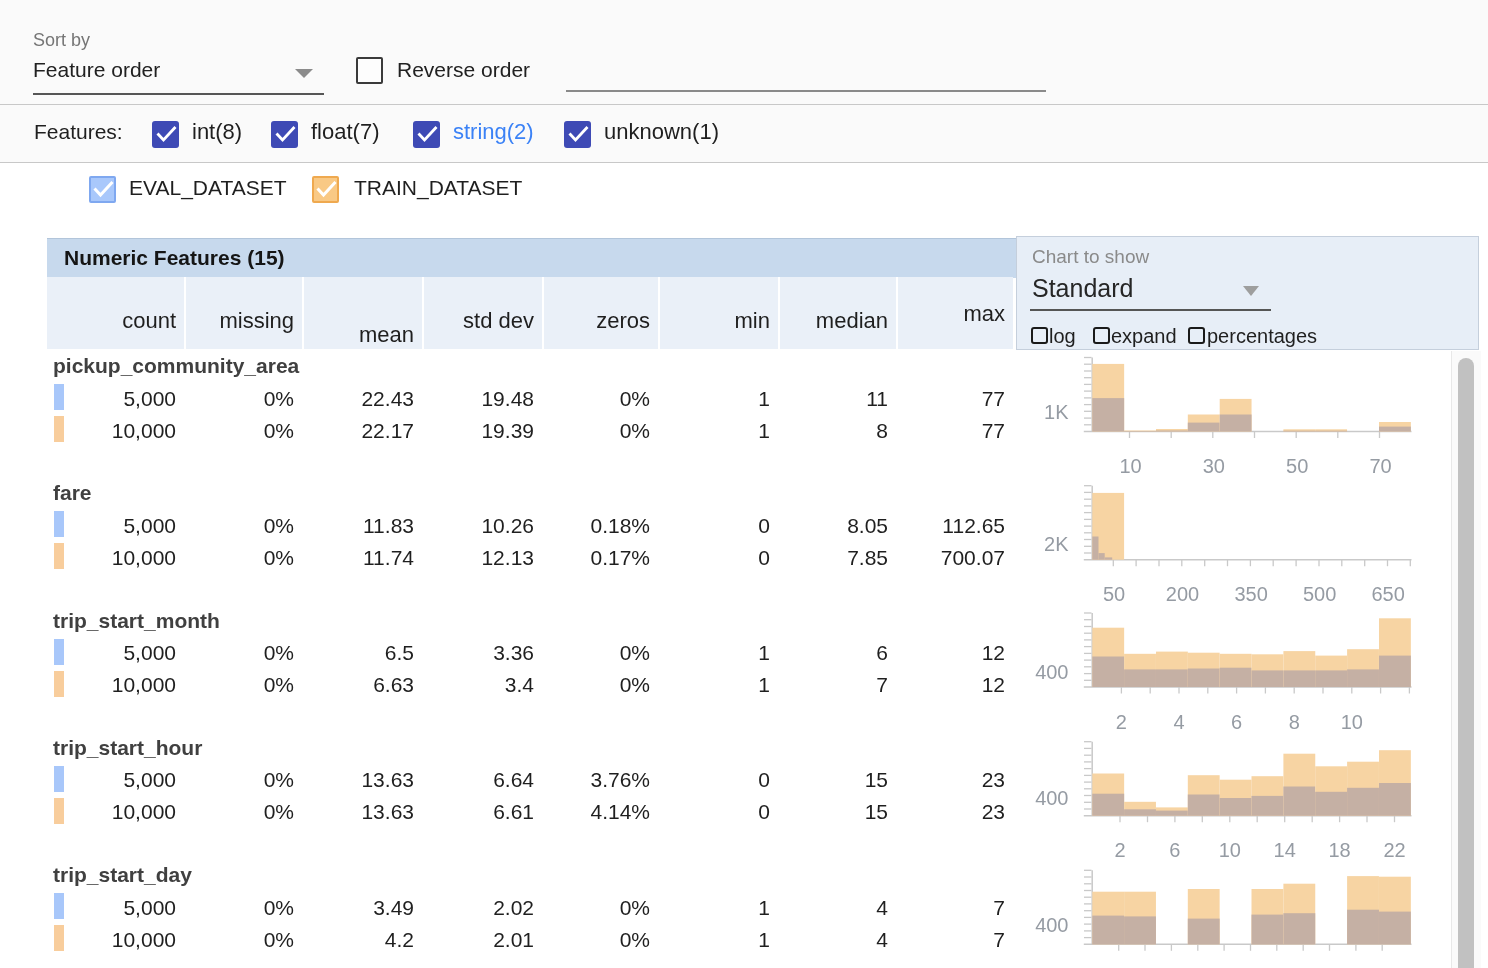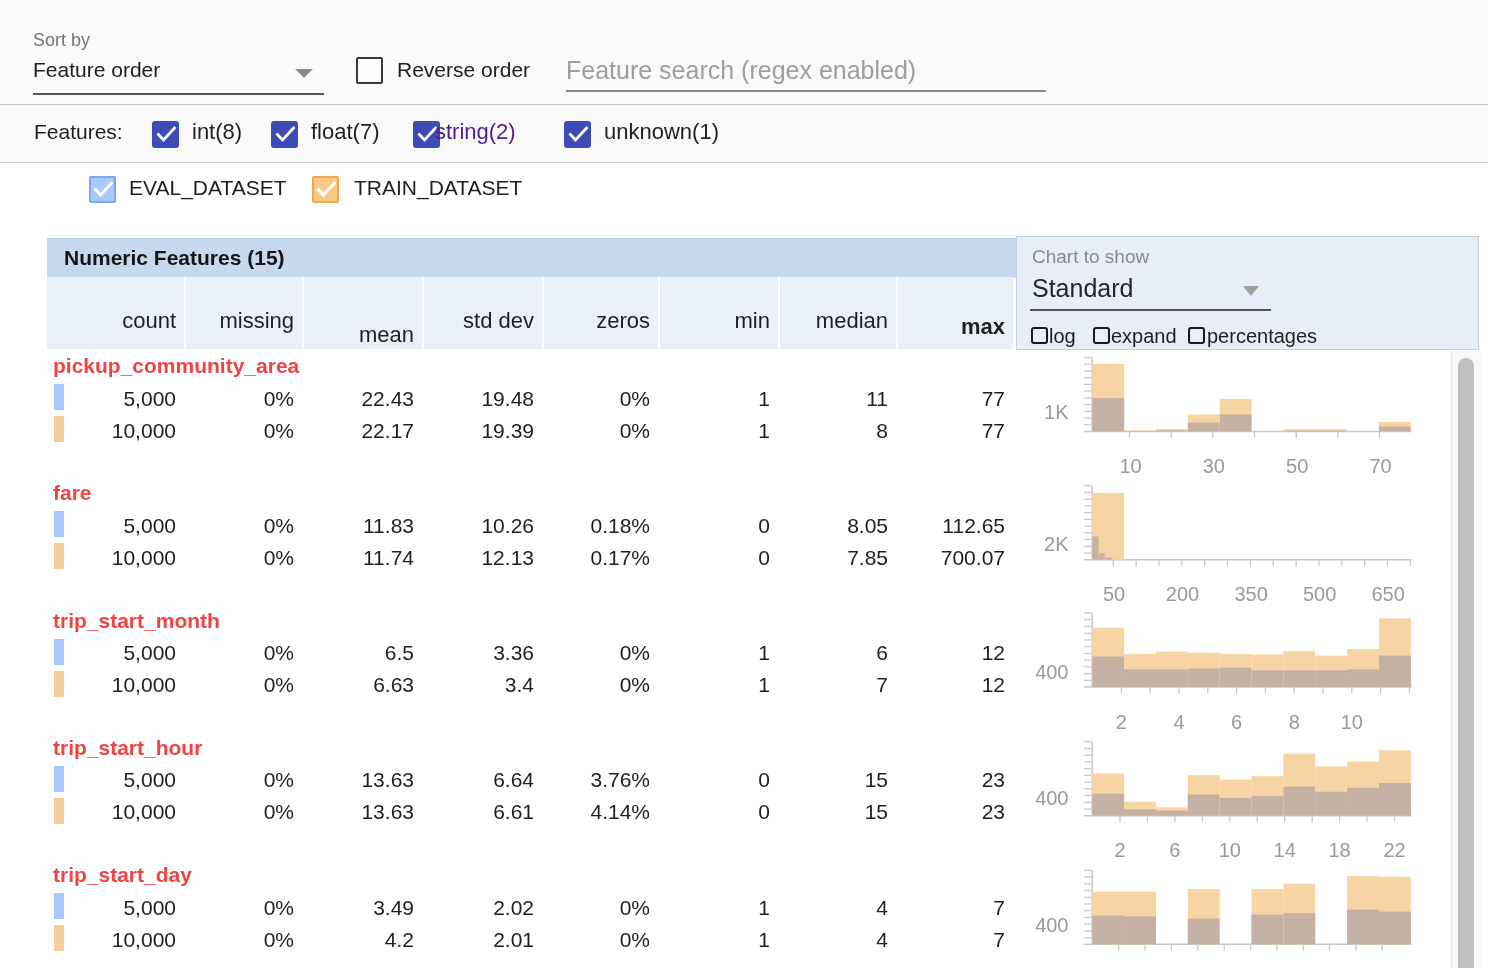--- a/index.html
+++ b/index.html
@@ -1,54 +1,53 @@
 <!DOCTYPE html>
 <html><head><meta charset="utf-8">
 <style>
   html,body{margin:0;padding:0;}
   body{font-family:"Liberation Sans", sans-serif; background:#fff;}
   #root{position:relative;width:1488px;height:968px;overflow:hidden;background:#fff;}
   .abs{position:absolute;}
   .num{position:absolute;text-align:right;font-size:21px;line-height:21px;color:#1f1f1f;}
   .hdr{position:absolute;text-align:right;font-size:22px;line-height:22px;color:#1f1f1f;}
-  .fname{position:absolute;font-weight:bold;font-size:21px;line-height:21px;color:#ef4444;}
+  .fname{position:absolute;font-weight:bold;font-size:21px;line-height:21px;color:#404040;}
   .marker{position:absolute;width:10px;height:26px;}
   .sep{position:absolute;width:2px;background:#fff;}
 </style></head><body>
 <div id="root">
 
 <div class="abs" style="left:0;top:0;width:1488px;height:104px;background:#fafafa;border-bottom:1px solid #c8c8c8;"></div>
 <div class="abs" style="left:0;top:105px;width:1488px;height:57px;background:#fafafa;border-bottom:1px solid #c8c8c8;"></div>
 <div class="abs" style="left:33px;top:31px;font-size:18px;line-height:18px;color:#757575;">Sort by</div>
 <div class="abs" style="left:33px;top:59px;font-size:21px;line-height:21px;color:#212121;">Feature order</div>
 <div class="abs" style="left:295px;top:69px;width:0;height:0;border-left:9px solid transparent;border-right:9px solid transparent;border-top:9px solid #8b8b8b;"></div>
 <div class="abs" style="left:33px;top:93px;width:291px;height:2px;background:#565656;"></div>
 <div class="abs" style="left:356px;top:57px;width:23px;height:23px;border:2px solid #3a3a3a;border-radius:2px;background:#fdfdfd;"></div>
 <div class="abs" style="left:397px;top:59px;font-size:21px;line-height:21px;color:#212121;">Reverse order</div>
-<div class="abs" style="left:566px;top:58px;font-size:25px;line-height:25px;color:#9e9e9e;">Feature search (regex enabled)</div>
 <div class="abs" style="left:566px;top:90px;width:480px;height:2px;background:#8a8a8a;"></div>
 <div class="abs" style="left:34px;top:121px;font-size:21px;line-height:21px;color:#1f1f1f;">Features:</div>
 <div class="abs" style="left:152px;top:121px;width:27px;height:27px;border-radius:3px;background:#3e4ab5;">
       <svg width="27" height="27" viewBox="0 0 27 27" style="position:absolute;left:0;top:0;">
         <path d="M5.5 12.5 L11.5 19 L23.5 6" stroke="#fff" stroke-width="2.8" fill="none"></path>
       </svg>
     </div>
 <div class="abs" style="left:192px;top:121px;font-size:22px;line-height:22px;color:#1f1f1f;">int(8)</div>
 <div class="abs" style="left:271px;top:121px;width:27px;height:27px;border-radius:3px;background:#3e4ab5;">
       <svg width="27" height="27" viewBox="0 0 27 27" style="position:absolute;left:0;top:0;">
         <path d="M5.5 12.5 L11.5 19 L23.5 6" stroke="#fff" stroke-width="2.8" fill="none"></path>
       </svg>
     </div>
 <div class="abs" style="left:311px;top:121px;font-size:22px;line-height:22px;color:#1f1f1f;">float(7)</div>
 <div class="abs" style="left:413px;top:121px;width:27px;height:27px;border-radius:3px;background:#3e4ab5;">
       <svg width="27" height="27" viewBox="0 0 27 27" style="position:absolute;left:0;top:0;">
         <path d="M5.5 12.5 L11.5 19 L23.5 6" stroke="#fff" stroke-width="2.8" fill="none"></path>
       </svg>
     </div>
-<div class="abs" style="left:435px;top:121px;font-size:22px;line-height:22px;color:#4c1d95;">string(2)</div>
+<div class="abs" style="left:453px;top:121px;font-size:22px;line-height:22px;color:#3b82f6;">string(2)</div>
 <div class="abs" style="left:564px;top:121px;width:27px;height:27px;border-radius:3px;background:#3e4ab5;">
       <svg width="27" height="27" viewBox="0 0 27 27" style="position:absolute;left:0;top:0;">
         <path d="M5.5 12.5 L11.5 19 L23.5 6" stroke="#fff" stroke-width="2.8" fill="none"></path>
       </svg>
     </div>
 <div class="abs" style="left:604px;top:121px;font-size:22px;line-height:22px;color:#1f1f1f;">unknown(1)</div>
 <div class="abs" style="left:89px;top:176px;width:23px;height:23px;border:2px solid #7fa8f0;border-radius:2px;background:#a9c8fb;">
       <svg width="27" height="27" viewBox="0 0 27 27" style="position:absolute;left:-2px;top:-2px;">
         <path d="M5.5 12.5 L11.5 19 L23.5 6" stroke="#fff" stroke-width="3" fill="none"></path>
       </svg>
@@ -70,21 +69,21 @@
 <div class="sep" style="left:658px;top:277px;height:72px;"></div>
 <div class="sep" style="left:778px;top:277px;height:72px;"></div>
 <div class="sep" style="left:896px;top:277px;height:72px;"></div>
 <div class="hdr" style="right:1312px;top:310px;">count</div>
 <div class="hdr" style="right:1194px;top:310px;">missing</div>
 <div class="hdr" style="right:1074px;top:324px;">mean</div>
 <div class="hdr" style="right:954px;top:310px;">std dev</div>
 <div class="hdr" style="right:838px;top:310px;">zeros</div>
 <div class="hdr" style="right:718px;top:310px;">min</div>
 <div class="hdr" style="right:600px;top:310px;">median</div>
-<div class="hdr" style="right:483px;top:316px;font-weight:bold;">max</div>
+<div class="hdr" style="right:483px;top:303px;">max</div>
 <div class="abs" style="left:1016px;top:236px;width:461px;height:112px;background:#e7eef7;border:1px solid #c5cfdc;"></div>
 <div class="abs" style="left:1032px;top:247px;font-size:19px;line-height:19px;color:#8a8a8a;">Chart to show</div>
 <div class="abs" style="left:1032px;top:276px;font-size:25px;line-height:25px;color:#262626;">Standard</div>
 <div class="abs" style="left:1243px;top:286px;width:0;height:0;border-left:8.5px solid transparent;border-right:8.5px solid transparent;border-top:10px solid #9e9e9e;"></div>
 <div class="abs" style="left:1030px;top:309px;width:241px;height:2px;background:#555;"></div>
 <div class="abs" style="left:1031px;top:327px;width:13px;height:13px;border:2px solid #1a1a1a;border-radius:3px;background:#e7eef7;"></div>
 <div class="abs" style="left:1049px;top:326px;font-size:20px;line-height:20px;color:#1f1f1f;">log</div>
 <div class="abs" style="left:1093px;top:327px;width:13px;height:13px;border:2px solid #1a1a1a;border-radius:3px;background:#e7eef7;"></div>
 <div class="abs" style="left:1111px;top:326px;font-size:20px;line-height:20px;color:#1f1f1f;">expand</div>
 <div class="abs" style="left:1188px;top:327px;width:13px;height:13px;border:2px solid #1a1a1a;border-radius:3px;background:#e7eef7;"></div>

